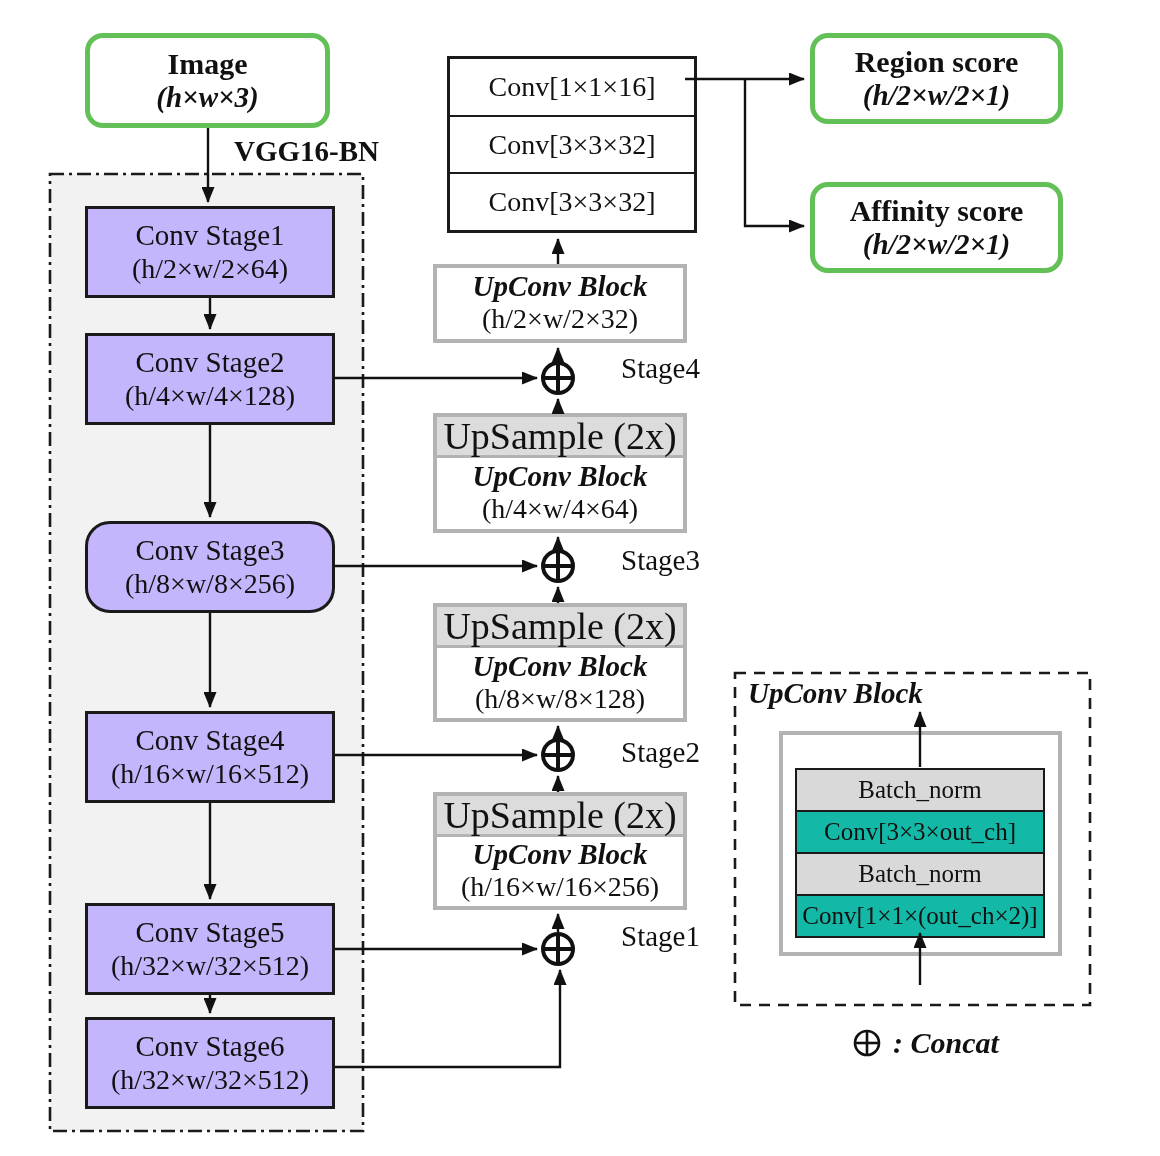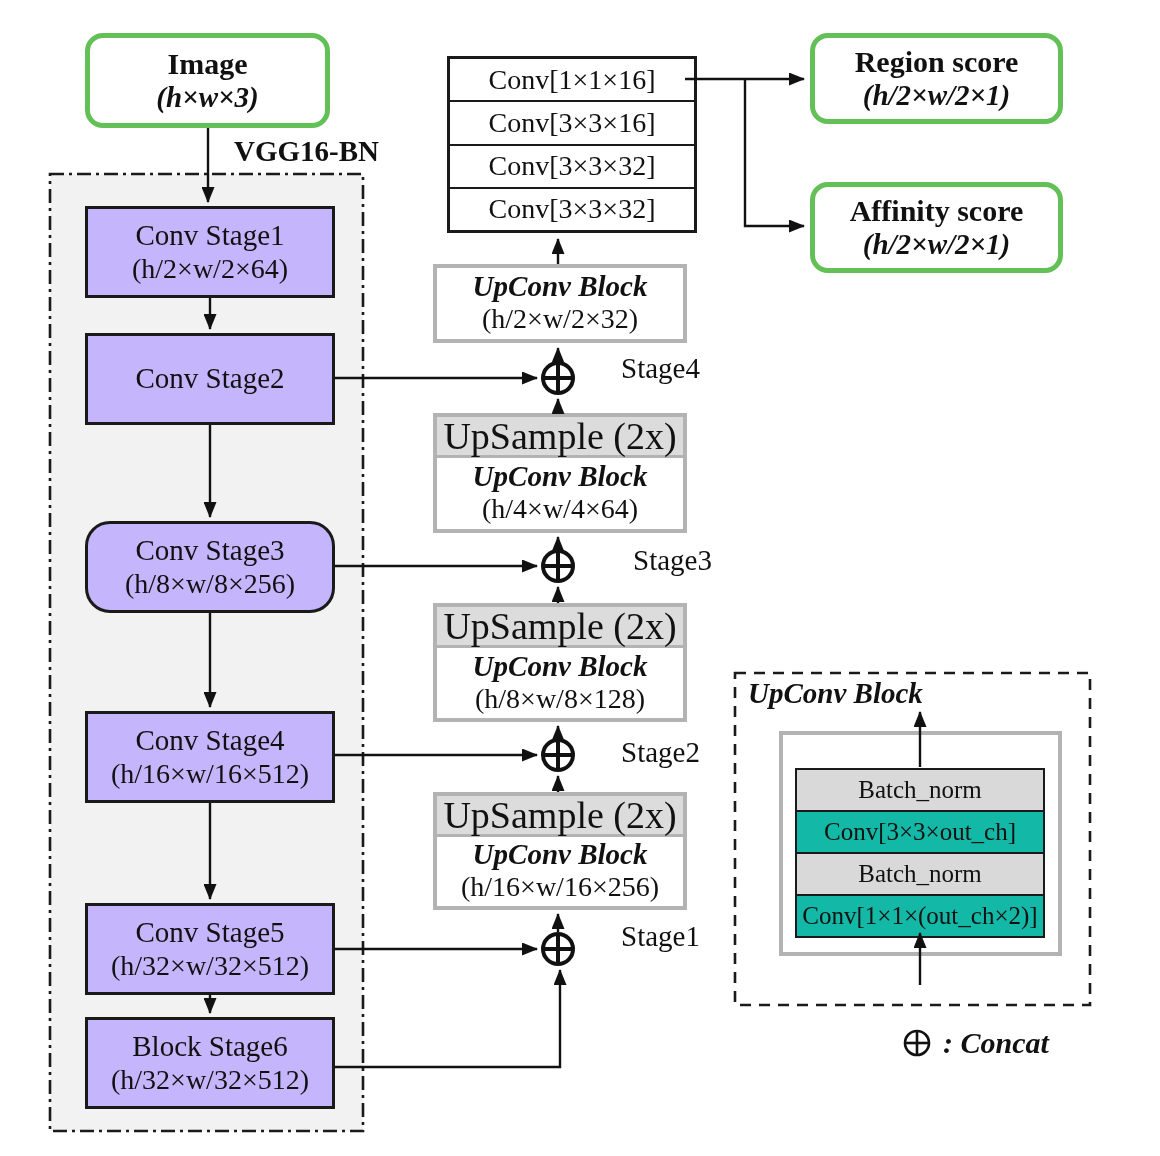--- a/index.html
+++ b/index.html
@@ -61,41 +61,41 @@
   </div>
 
   <div class="abs label bold" style="left:234px;top:135px;">VGG16-BN</div>
 
   <div class="abs box stage-box" style="left:85px;top:206px;width:250px;height:92px;">
     <div>Conv Stage1</div>
     <div class="sub">(h/2×w/2×64)</div>
   </div>
   <div class="abs box stage-box" style="left:85px;top:333px;width:250px;height:92px;">
     <div>Conv Stage2</div>
+    <div class="sub">(h/4×w/4×128)</div>
   </div>
   <div class="abs box stage-box" style="left:85px;top:521px;width:250px;height:92px;border-radius:25px;">
     <div>Conv Stage3</div>
     <div class="sub">(h/8×w/8×256)</div>
   </div>
   <div class="abs box stage-box" style="left:85px;top:711px;width:250px;height:92px;">
     <div>Conv Stage4</div>
     <div class="sub">(h/16×w/16×512)</div>
   </div>
   <div class="abs box stage-box" style="left:85px;top:903px;width:250px;height:92px;">
     <div>Conv Stage5</div>
     <div class="sub">(h/32×w/32×512)</div>
   </div>
   <div class="abs box stage-box" style="left:85px;top:1017px;width:250px;height:92px;">
-    <div>Block Stage6</div>
+    <div>Conv Stage6</div>
     <div class="sub">(h/32×w/32×512)</div>
   </div>
 
   <div class="abs stack" style="left:447px;top:56px;width:250px;height:177px;">
     <div class="stack-row">Conv[1×1×16]</div>
-    <div class="stack-row">Conv[3×3×16]</div>
     <div class="stack-row">Conv[3×3×32]</div>
     <div class="stack-row">Conv[3×3×32]</div>
   </div>
 
   <div class="abs box gray-frame" style="left:433px;top:264px;width:254px;height:79px;">
     <div class="upconv-title">UpConv Block</div>
     <div class="upconv-sub">(h/2×w/2×32)</div>
   </div>
 
   <div class="abs group" style="left:433px;top:413px;width:254px;height:120px;">
@@ -114,21 +114,21 @@
   </div>
   <div class="abs group" style="left:433px;top:792px;width:254px;height:118px;">
     <div class="group-header">UpSample (2x)</div>
     <div class="group-body">
       <div class="upconv-title">UpConv Block</div>
       <div class="upconv-sub">(h/16×w/16×256)</div>
     </div>
   </div>
 
   <div class="abs label" style="left:621px;top:352px;">Stage4</div>
-  <div class="abs label" style="left:621px;top:544px;margin-left:12px;">Stage3</div>
+  <div class="abs label" style="left:621px;top:544px;">Stage3</div>
   <div class="abs label" style="left:621px;top:736px;">Stage2</div>
   <div class="abs label" style="left:621px;top:920px;">Stage1</div>
 
   <div class="abs box green-box" style="left:810px;top:33px;width:253px;height:91px;">
     <div>Region score</div>
     <div class="sub">(h/2×w/2×1)</div>
   </div>
   <div class="abs box green-box" style="left:810px;top:182px;width:253px;height:91px;">
     <div>Affinity score</div>
     <div class="sub">(h/2×w/2×1)</div>
@@ -136,21 +136,21 @@
 
   <div class="abs detail-title" style="left:748px;top:677px;">UpConv Block</div>
   <div class="abs gray-frame" style="left:779px;top:731px;width:283px;height:225px;"></div>
   <div class="abs d-rows" style="left:795px;top:768px;width:250px;">
     <div class="d-row gray">Batch_norm</div>
     <div class="d-row">Conv[3×3×out_ch]</div>
     <div class="d-row gray">Batch_norm</div>
     <div class="d-row">Conv[1×1×(out_ch×2)]</div>
   </div>
 
-  <div class="abs legend" style="left:900px;top:1026px;">
+  <div class="abs legend" style="left:850px;top:1026px;">
     <svg width="34" height="34" viewBox="0 0 34 34">
       <circle cx="17" cy="17" r="12" fill="#fff" stroke="#111" stroke-width="2.6"></circle>
       <line x1="5" y1="17" x2="29" y2="17" stroke="#111" stroke-width="2.6"></line>
       <line x1="17" y1="5" x2="17" y2="29" stroke="#111" stroke-width="2.6"></line>
     </svg>
     <span class="legend-text">: Concat</span>
   </div>
 
   <svg class="overlay" width="1160" height="1156" viewBox="0 0 1160 1156">
     <defs>

